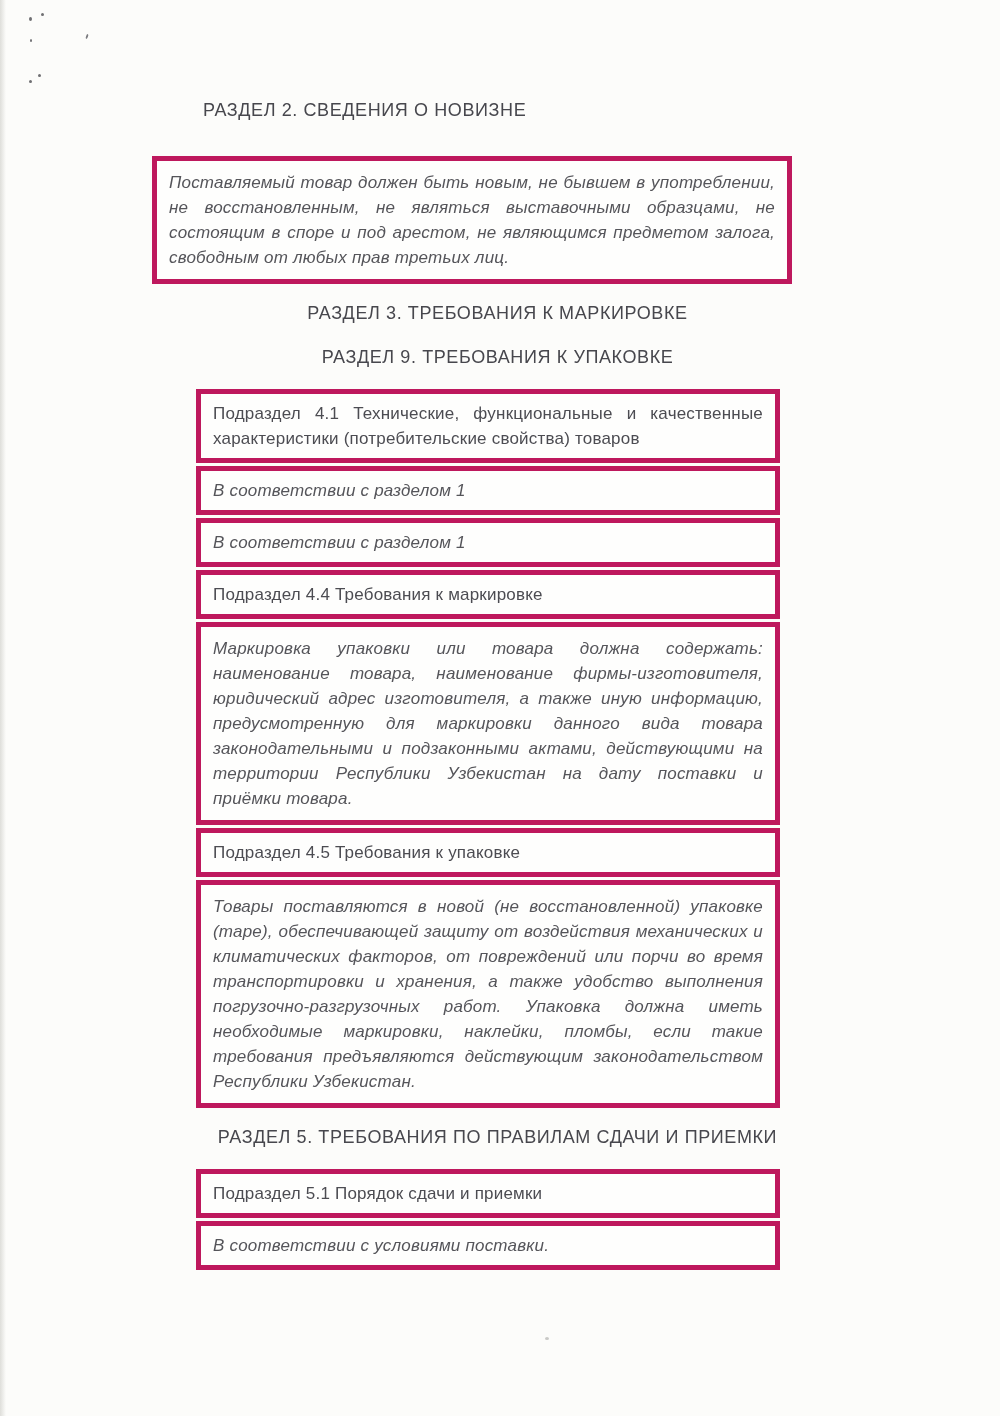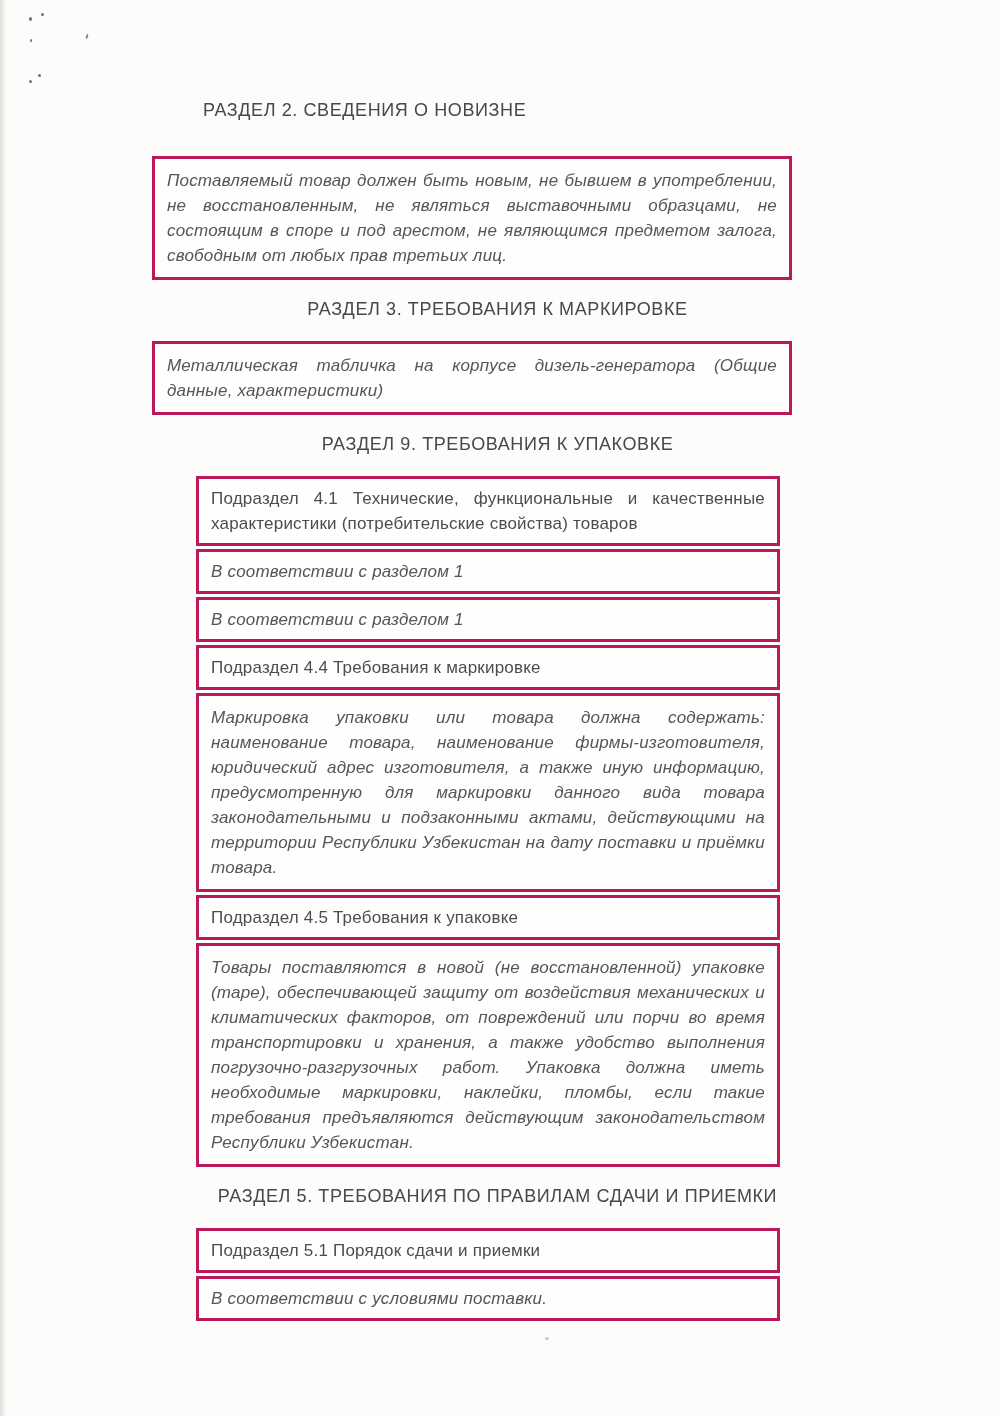--- a/index.html
+++ b/index.html
@@ -50,21 +50,21 @@
     padding-left: 51px;
     margin: 0;
     line-height: 25px;
   }
   h2.mt { margin-top: 17px; text-align: center; }
   h2.mb-lg { margin-bottom: 33px; }
   h2.mb-md { margin-bottom: 19px; }
 
   .rowbox {
     box-sizing: border-box;
-    border: 3px solid #be185d;
+    border: 5px solid #be185d;
     background: rgba(255,255,255,0.6);
     padding: 7px 12px;
     font-size: 17px;
     line-height: 25px;
     letter-spacing: 0.2px;
     margin-bottom: 3px;
   }
   .rowbox.pad-lg { padding-top: 9px; padding-bottom: 9px; }
   .italic { font-style: italic; color: #55555a; }
   .justify { text-align: justify; }
@@ -86,21 +86,20 @@
 
   <div class="content">
 
     <section>
       <h2 class="section-title mb-lg">РАЗДЕЛ 2. СВЕДЕНИЯ О НОВИЗНЕ</h2>
       <div class="rowbox pad-lg italic justify">Поставляемый товар должен быть новым, не бывшем в употреблении, не восстановленным, не являться выставочными образцами, не состоящим в споре и под арестом, не являющимся предметом залога, свободным от любых прав третьих лиц.</div>
     </section>
 
     <section>
       <h2 class="section-title mt mb-md">РАЗДЕЛ 3. ТРЕБОВАНИЯ К МАРКИРОВКЕ</h2>
-      <div class="rowbox pad-lg italic justify">Металлическая табличка на корпусе дизель-генератора (Общие данные, характеристики)</div>
     </section>
 
     <section>
       <h2 class="section-title mt mb-md">РАЗДЕЛ 9. ТРЕБОВАНИЯ К УПАКОВКЕ</h2>
       <div class="table">
         <div class="rowbox justify">Подраздел 4.1 Технические, функциональные и качественные характеристики (потребительские свойства) товаров</div>
         <div class="rowbox italic">В соответствии с разделом 1</div>
         <div class="rowbox italic">В соответствии с разделом 1</div>
         <div class="rowbox">Подраздел 4.4 Требования к маркировке</div>
         <div class="rowbox pad-lg italic justify">Маркировка упаковки или товара должна содержать: наименование товара, наименование фирмы-изготовителя, юридический адрес изготовителя, а также иную информацию, предусмотренную для маркировки данного вида товара законодательными и подзаконными актами, действующими на территории Республики Узбекистан на дату поставки и приёмки товара.</div>

